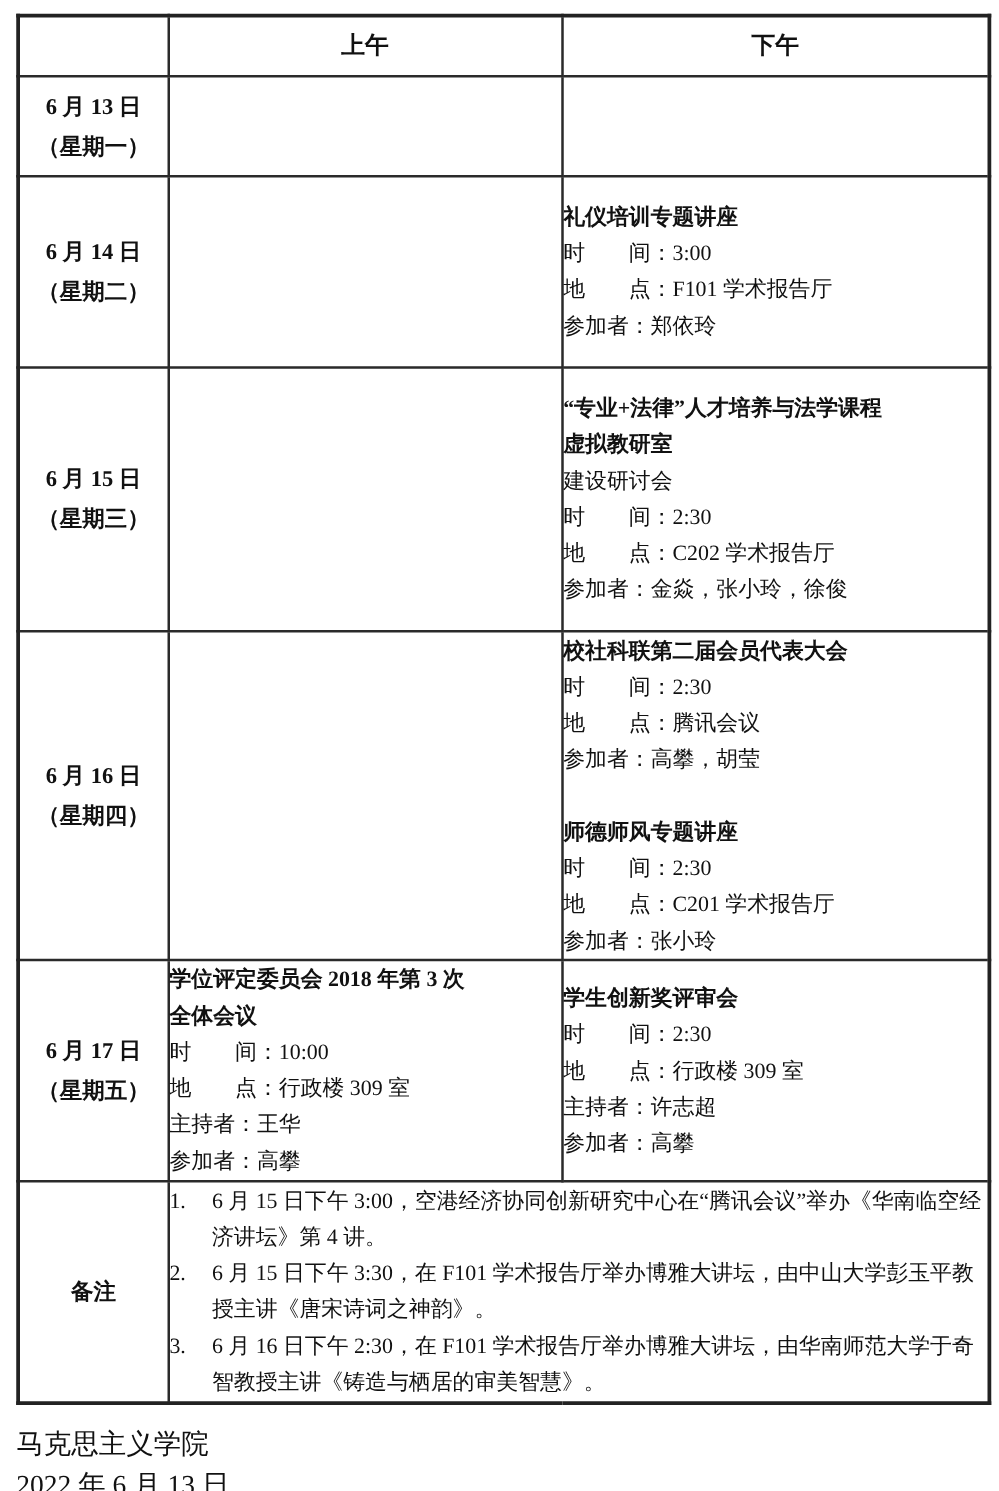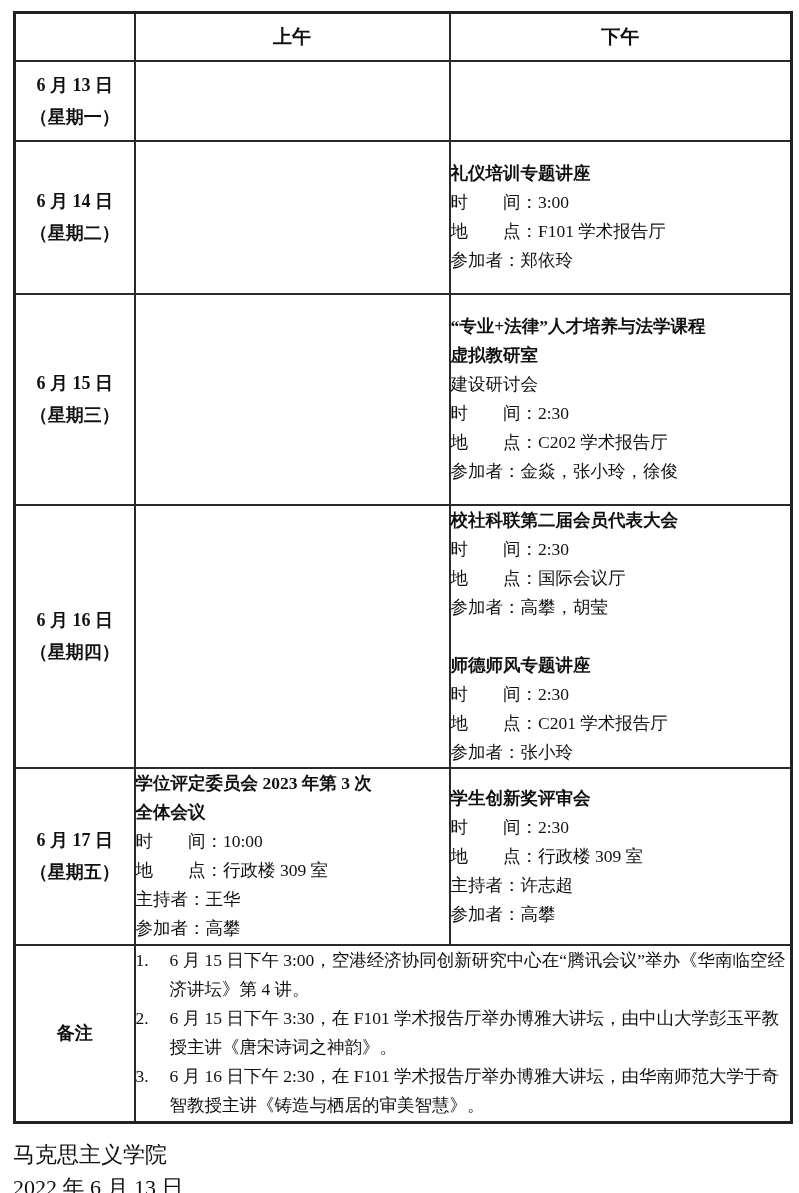--- a/index.html
+++ b/index.html
@@ -159,36 +159,36 @@
         </tr>
         <tr class="day-row r3">
           <td class="date-cell">
             <div class="date-line">6 月 16 日</div>
             <div class="date-line">（星期四）</div>
           </td>
           <td class="content-cell"></td>
           <td class="content-cell">
             <div class="block title">校社科联第二届会员代表大会</div>
             <div class="block text">时　　间：2:30</div>
-            <div class="block text">地　　点：国际会议厅</div>
+            <div class="block text">地　　点：腾讯会议</div>
             <div class="block text">参加者：高攀，胡莹</div>
             <div class="block spacer"></div>
             <div class="block title">师德师风专题讲座</div>
             <div class="block text">时　　间：2:30</div>
             <div class="block text">地　　点：C201 学术报告厅</div>
             <div class="block text">参加者：张小玲</div>
           </td>
         </tr>
         <tr class="day-row r4">
           <td class="date-cell">
             <div class="date-line">6 月 17 日</div>
             <div class="date-line">（星期五）</div>
           </td>
           <td class="content-cell">
-            <div class="block title">学位评定委员会 2023 年第 3 次</div>
+            <div class="block title">学位评定委员会 2018 年第 3 次</div>
             <div class="block title">全体会议</div>
             <div class="block text">时　　间：10:00</div>
             <div class="block text">地　　点：行政楼 309 室</div>
             <div class="block text">主持者：王华</div>
             <div class="block text">参加者：高攀</div>
           </td>
           <td class="content-cell">
             <div class="block title">学生创新奖评审会</div>
             <div class="block text">时　　间：2:30</div>
             <div class="block text">地　　点：行政楼 309 室</div>

